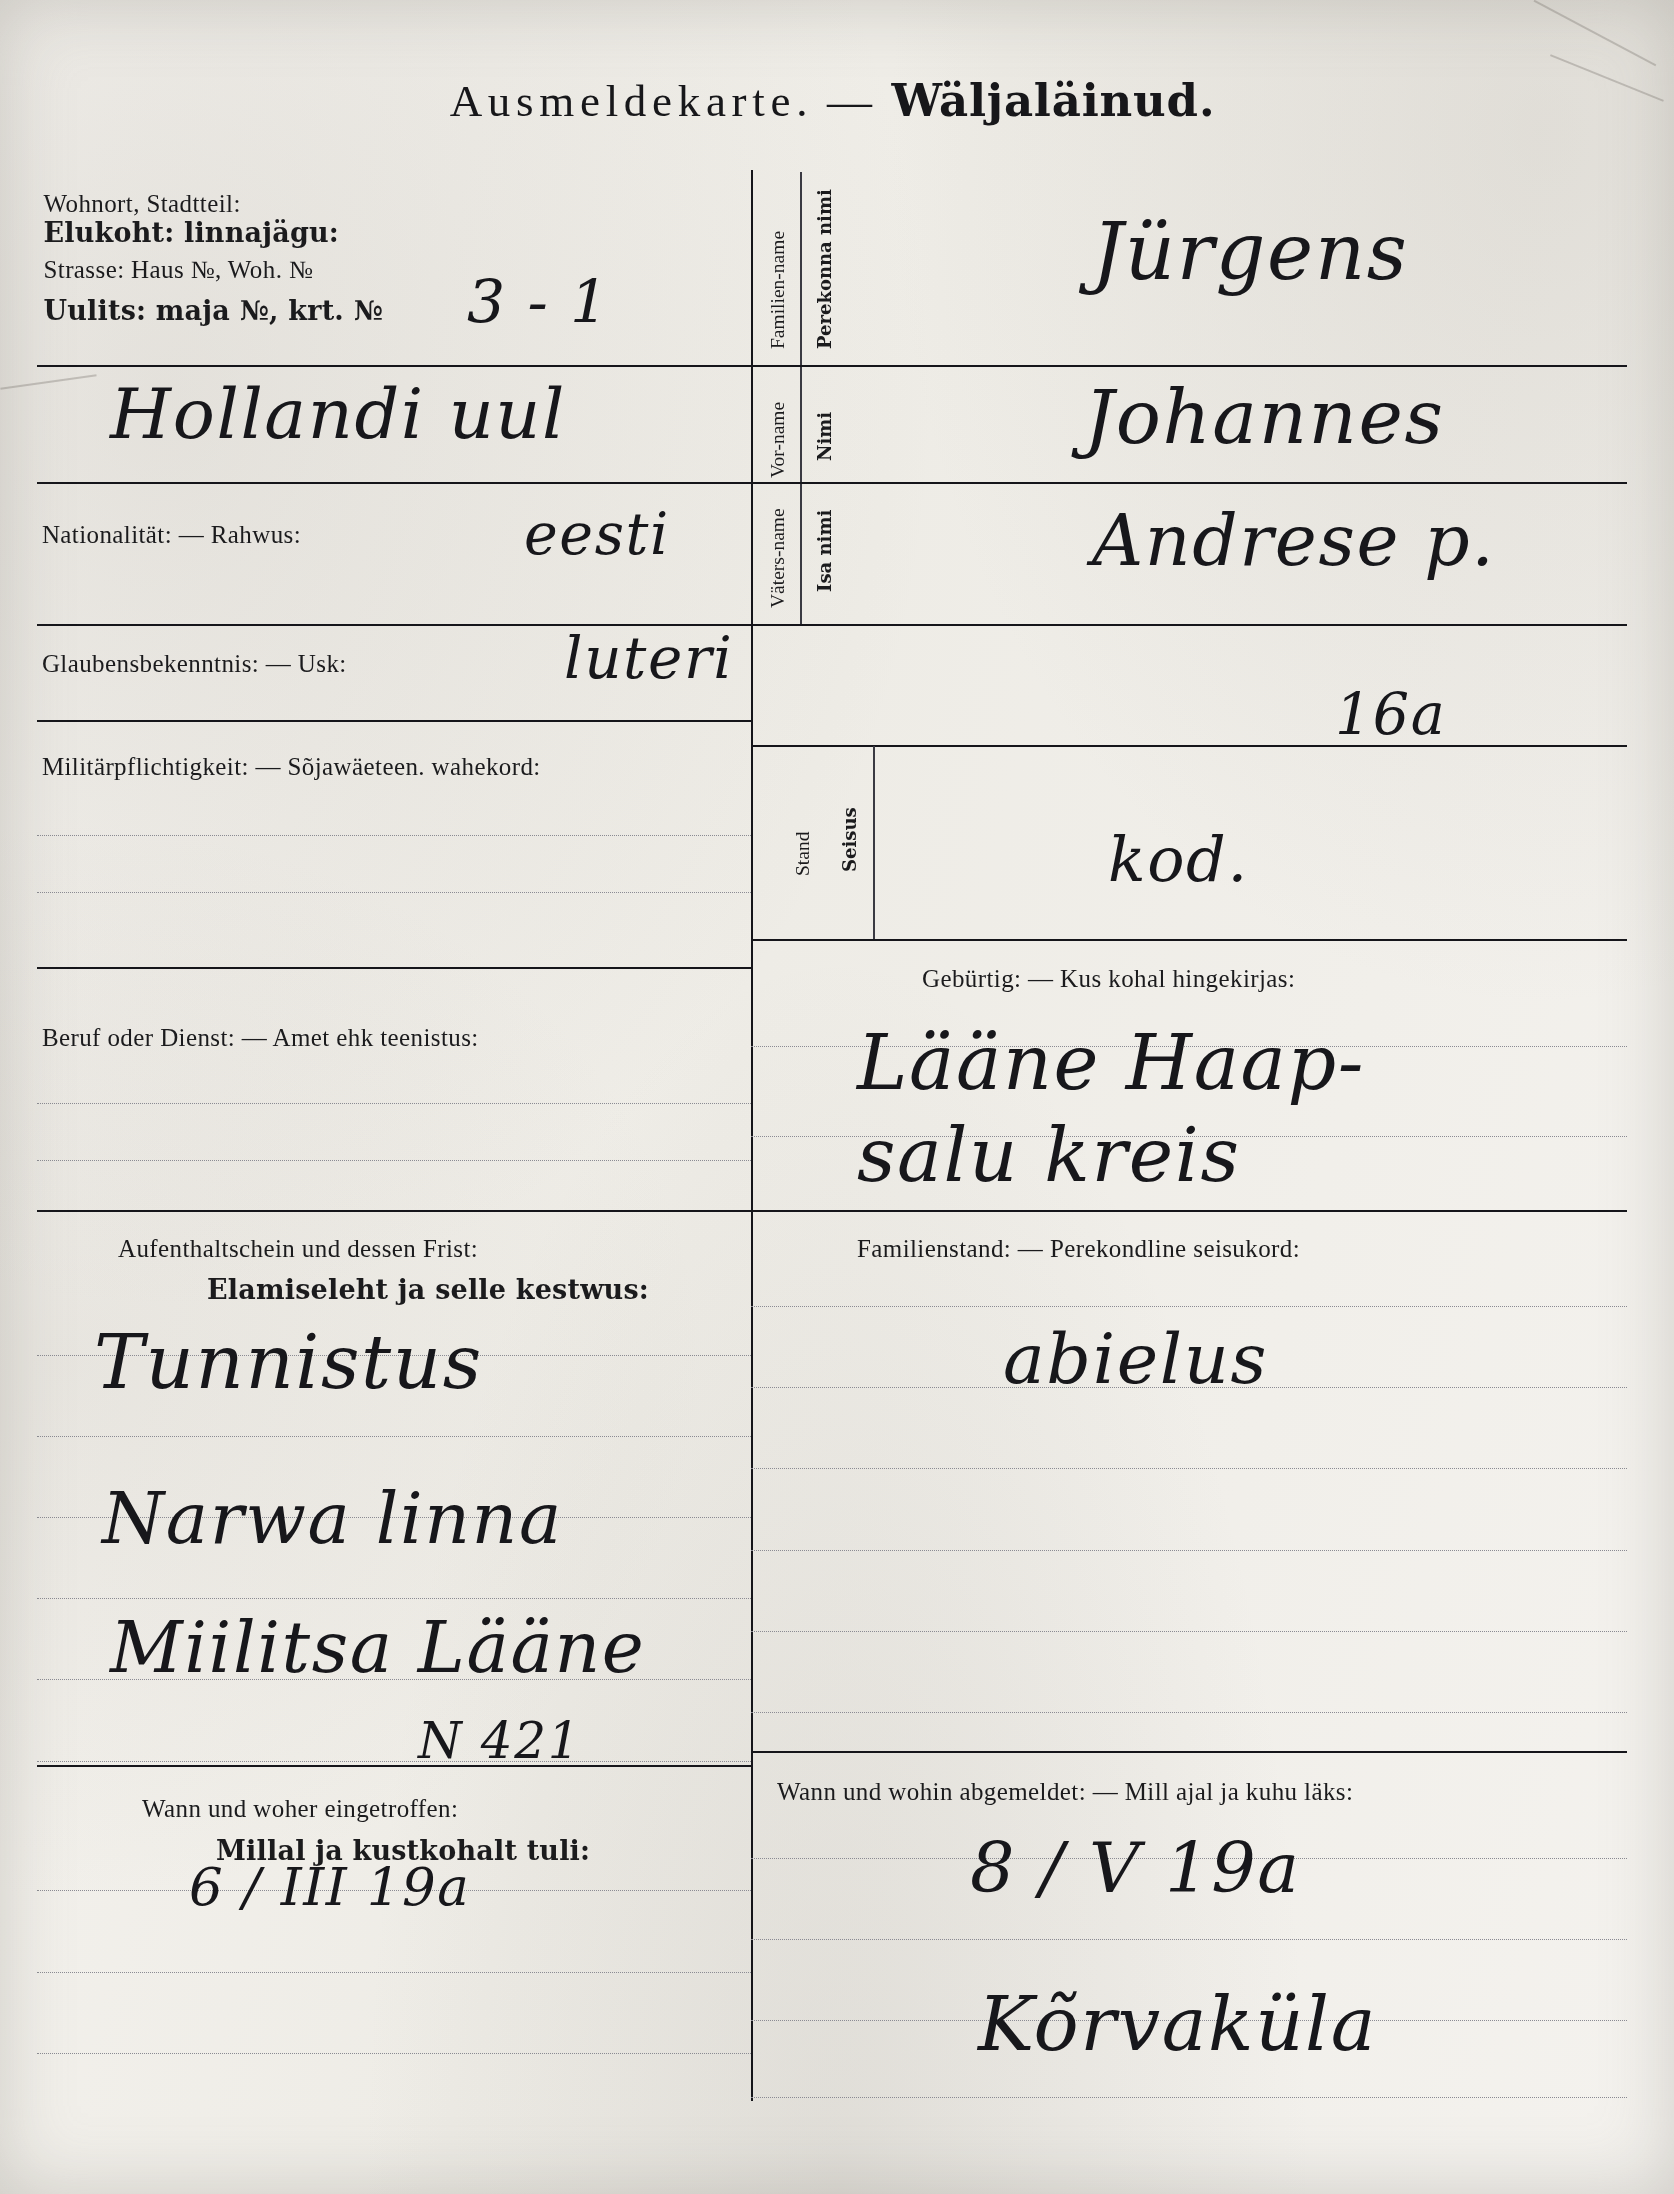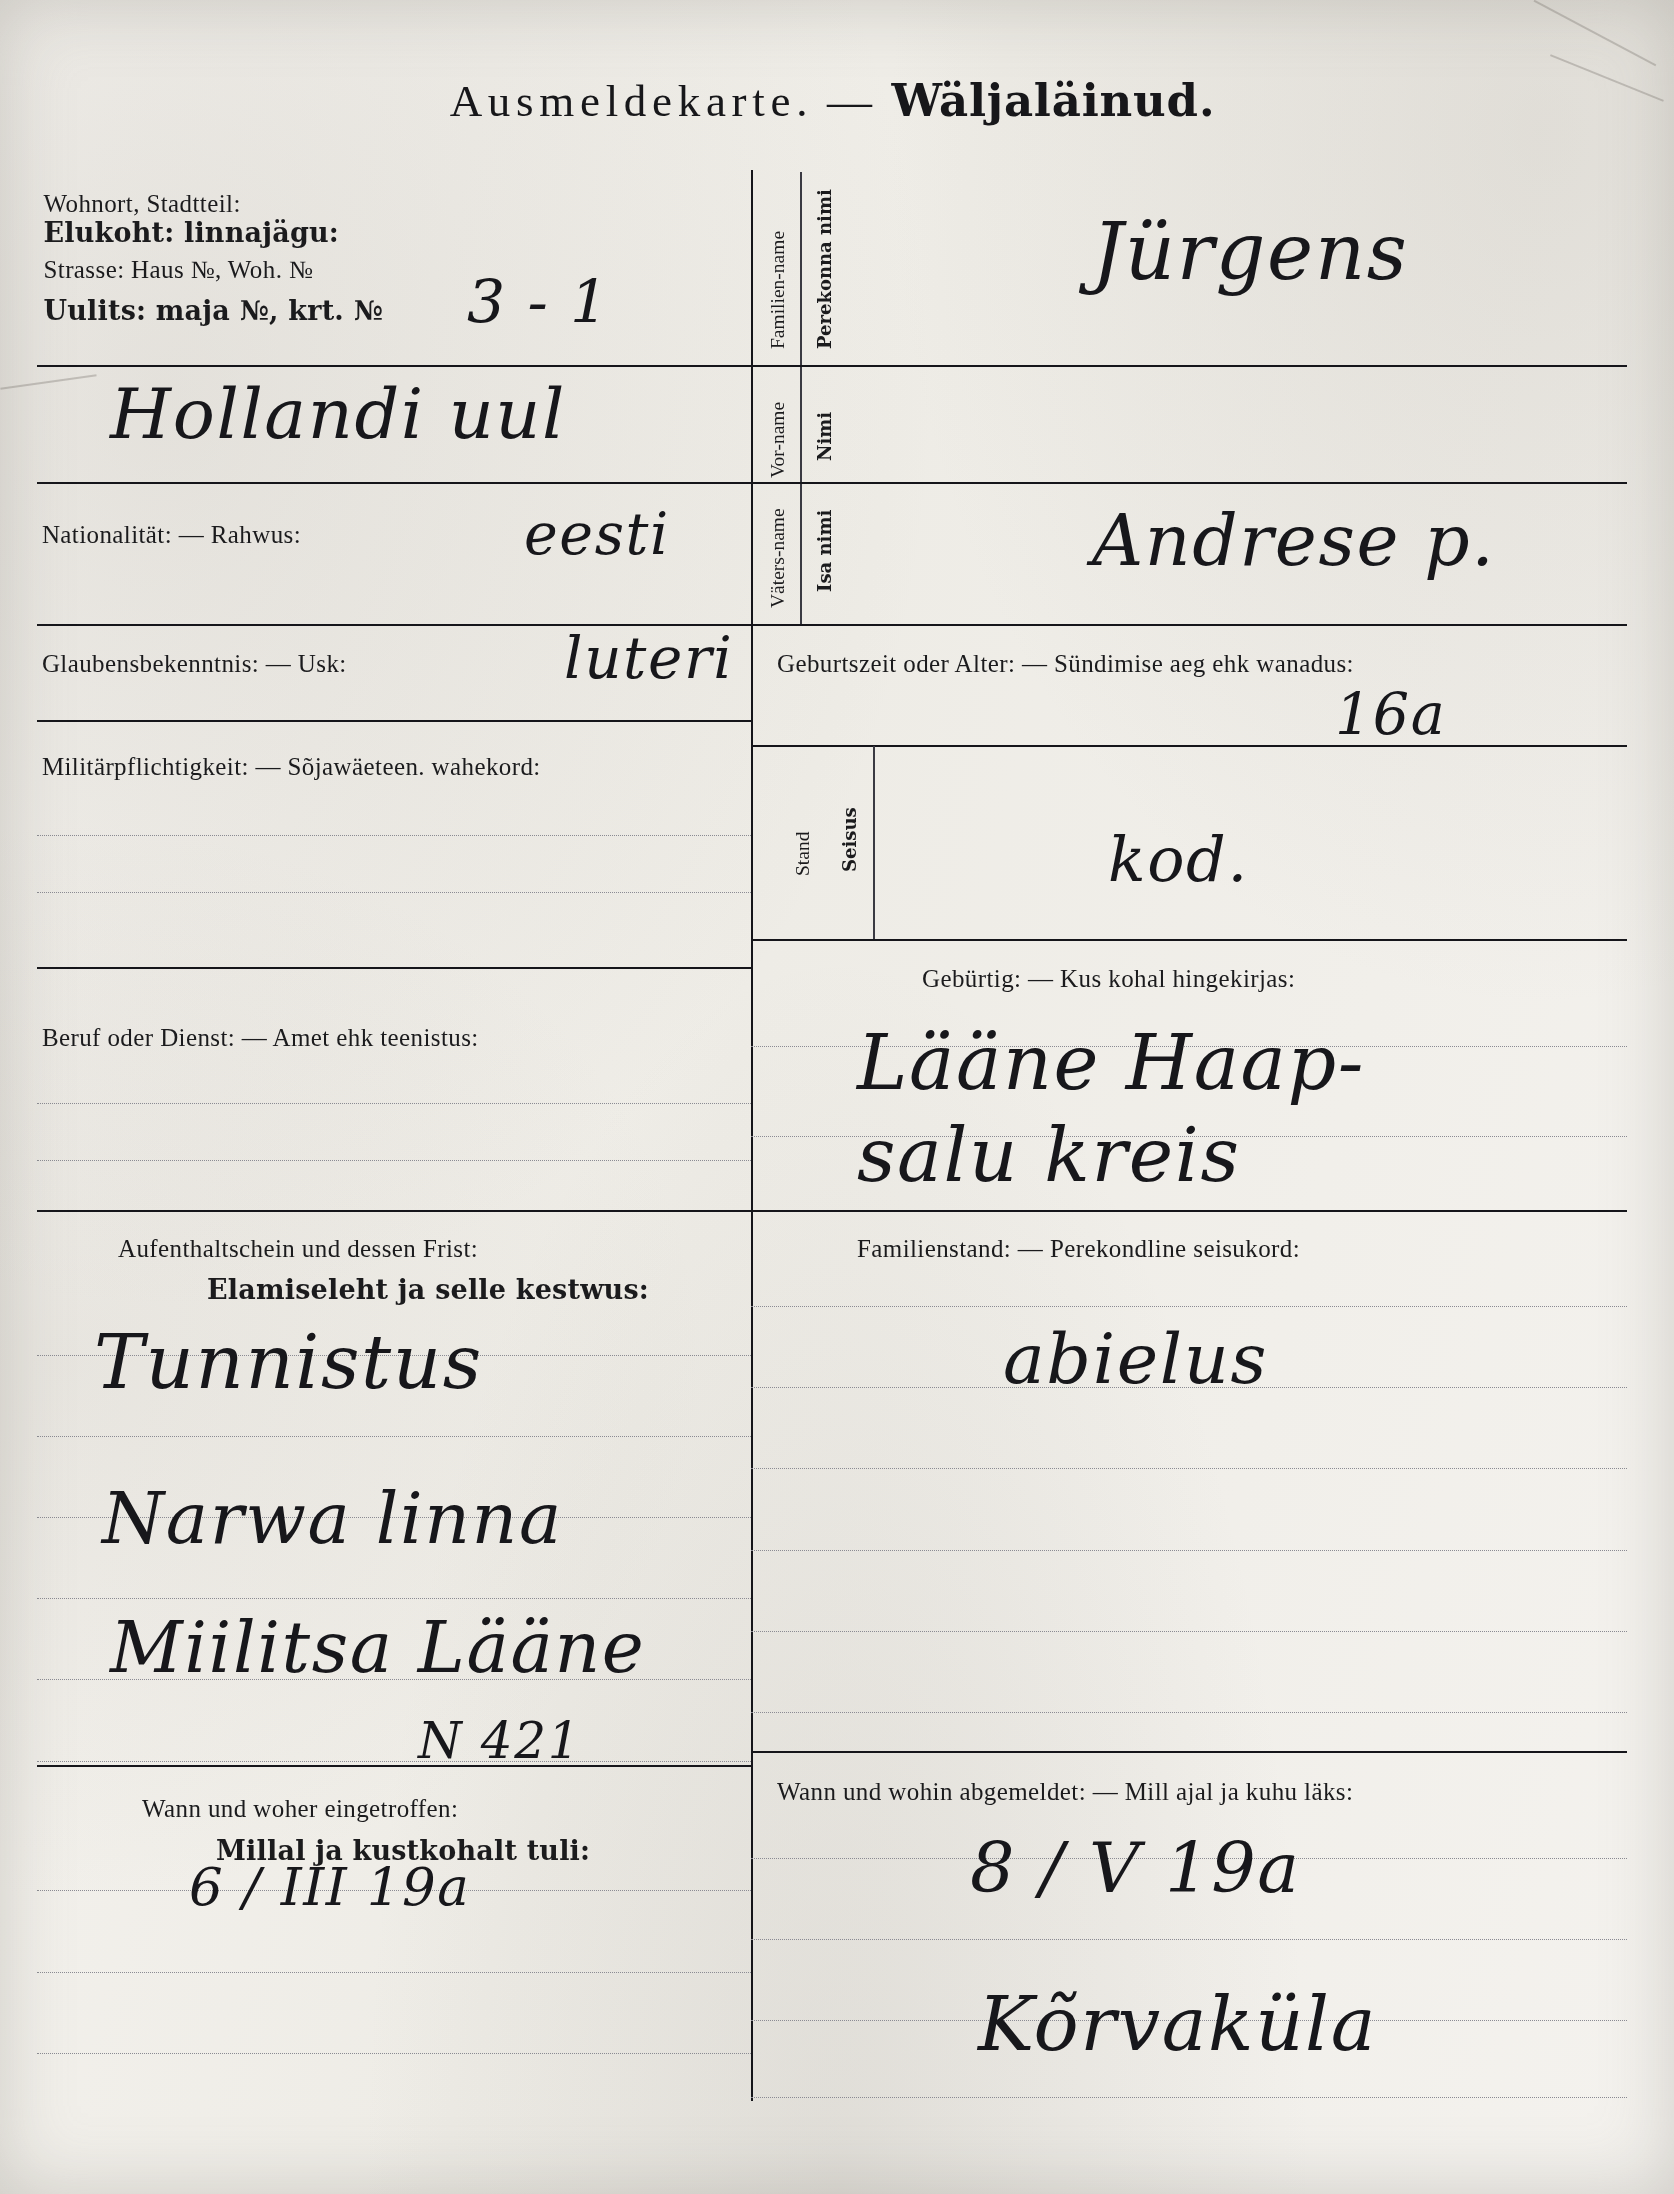--- a/index.html
+++ b/index.html
@@ -220,23 +220,23 @@
     <div class="vlbl et" style="left:777px; top:437px;">Nimi</div>
 
     <div class="vlbl de" style="left:730px; top:584px;">Väters-name</div>
     <div class="vlbl et" style="left:777px; top:568px;">Isa nimi</div>
 
     <div class="rule" style="left:714px; top:341px; width:876px;"></div>
     <div class="rule" style="left:714px; top:458px; width:876px;"></div>
     <div class="rule" style="left:714px; top:600px; width:876px;"></div>
 
     <div class="hw" style="left:1055px; top:183px; font-size:78px;">Jürgens</div>
+    <div class="hw" style="left:1047px; top:349px; font-size:75px;">Johannes</div>
     <div class="hw" style="left:1055px; top:475px; font-size:71px;">Andrese p.</div>
 
-    <div class="lbl de" style="left:740px; top:626px;">Geburtszeit oder Alter: — Sündimise aeg ehk wanadus:</div>
     <div class="hw" style="left:1298px; top:657px; font-size:57px;">16a</div>
 
     <div class="rule" style="left:714px; top:721px; width:876px;"></div>
 
     <div class="vlbl de" style="left:755px; top:852px;">Stand</div>
     <div class="vlbl et" style="left:802px; top:848px;">Seisus</div>
     <div class="vrule" style="left:836px; top:722px; height:195px; width:1.6px; background:#3a3a42;"></div>
     <div class="hw" style="left:1071px; top:799px; font-size:62px;">kod.</div>
 
     <div class="rule" style="left:714px; top:915px; width:876px;"></div>

